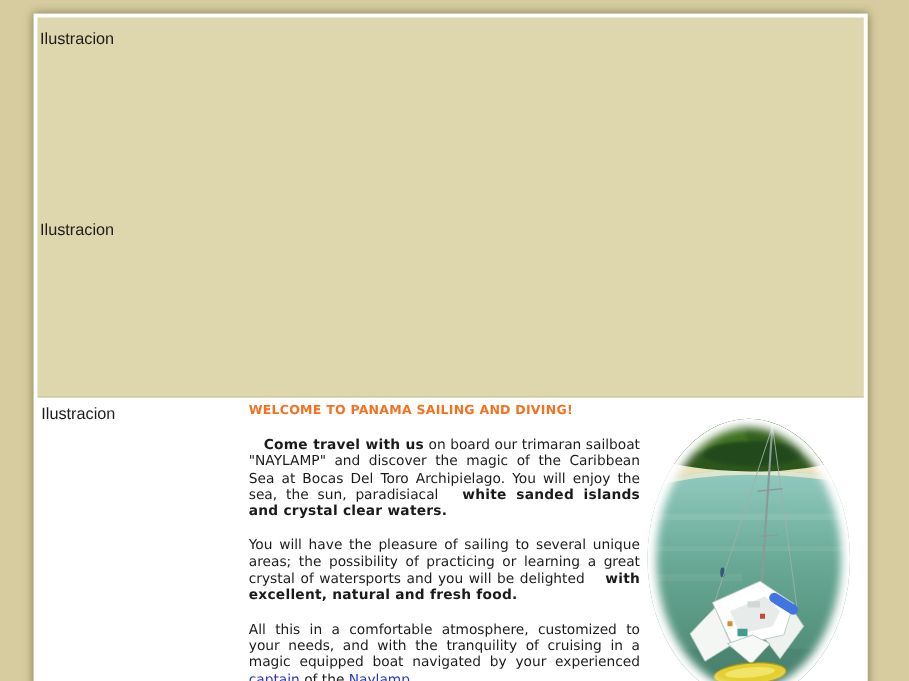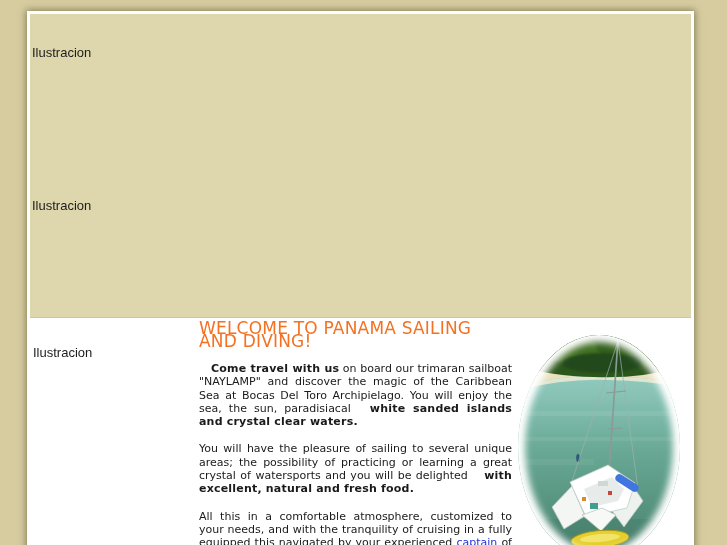--- a/index.html
+++ b/index.html
@@ -18,34 +18,33 @@
   .top-panel{
     position:relative;
     height:303px;
     background:#ded6ac;
     border-bottom:1px solid #cfc69c;
   }
   .alt-text{
     font-family:"Liberation Sans",sans-serif;
     font-size:13px;color:#1c1c1c;line-height:14px;
     white-space:nowrap;
-    margin-top:22px;
   }
   .broken-img-1{position:absolute;left:2px;top:10px;}
   .broken-img-2{position:absolute;left:2px;top:163px;}
   .bottom-panel{
     display:flex;align-items:flex-start;
     background:#ffffff;
     height:256px;
   }
   .left-cell{width:169px;flex:0 0 169px;padding:6px 0 0 3px;box-sizing:border-box;}
   .text-cell{width:313px;flex:0 0 313px;padding-top:4px;box-sizing:border-box;color:#1a1a1a;}
   .image-cell{flex:1;padding:1px 0 0 2px;box-sizing:border-box;}
   .headline{
-    font-size:17px;font-weight:normal;color:#f47121;
+    font-size:10px;font-weight:bold;color:#f47121;
     line-height:13px;margin:0 0 14px 0;
     letter-spacing:0.2px;
   }
   .para{
     font-size:11px;line-height:13.3px;text-align:justify;
     margin:0 0 14px 0;
   }
   .para b{letter-spacing:0.2px;margin-left:12px;}
   .text-link{
     color:#2233d2;font-weight:normal;text-decoration:underline;cursor:pointer;margin-top:16px;
@@ -68,21 +67,21 @@
       <div class="alt-text">Ilustracion</div>
     </div>
 
     <div class="text-cell">
       <div class="headline" style="color: rgb(244, 113, 33);">WELCOME TO PANAMA SAILING AND DIVING!</div>
 
       <p class="para"><b>Come travel with us</b><span> on board our trimaran sailboat "NAYLAMP" and discover the magic of the Caribbean Sea at Bocas Del Toro Archipielago. You will enjoy the sea, the sun,  paradisiacal </span><b>white sanded islands and crystal clear waters.</b></p>
 
       <p class="para"><span>You will have the pleasure of sailing to several unique areas; the possibility of practicing or learning a great crystal of watersports and you will be delighted </span><b>with excellent, natural and fresh food.</b></p>
 
-      <p class="para"><span>All this in a comfortable atmosphere, customized to your needs, and with the tranquility of cruising in a fully equipped this navigated by your experienced </span><a class="text-link" style="color: rgb(34, 51, 210);">captain </a><span>of the </span><a class="text-link" style="color: rgb(34, 51, 210);">Naylamp</a></p>
+      <p class="para"><span>All this in a comfortable atmosphere, customized to your needs, and with the tranquility of cruising in a magic equipped boat navigated by your experienced </span><a class="text-link" style="color: rgb(34, 51, 210);">captain </a><span>of the </span><a class="text-link" style="color: rgb(34, 51, 210);">Naylamp</a></p>
     </div>
 
     <div class="image-cell">
       <svg class="photo-svg" width="176" height="241" viewBox="0 0 176 241" xmlns="http://www.w3.org/2000/svg">
         <defs>
           <clipPath id="oval">
               <ellipse cx="85" cy="128" rx="81" ry="112"></ellipse>
             </clipPath>
           <linearGradient id="water" x1="0" y1="0" x2="0" y2="1">
             <stop offset="0" stop-color="#a8d8d0"></stop>

